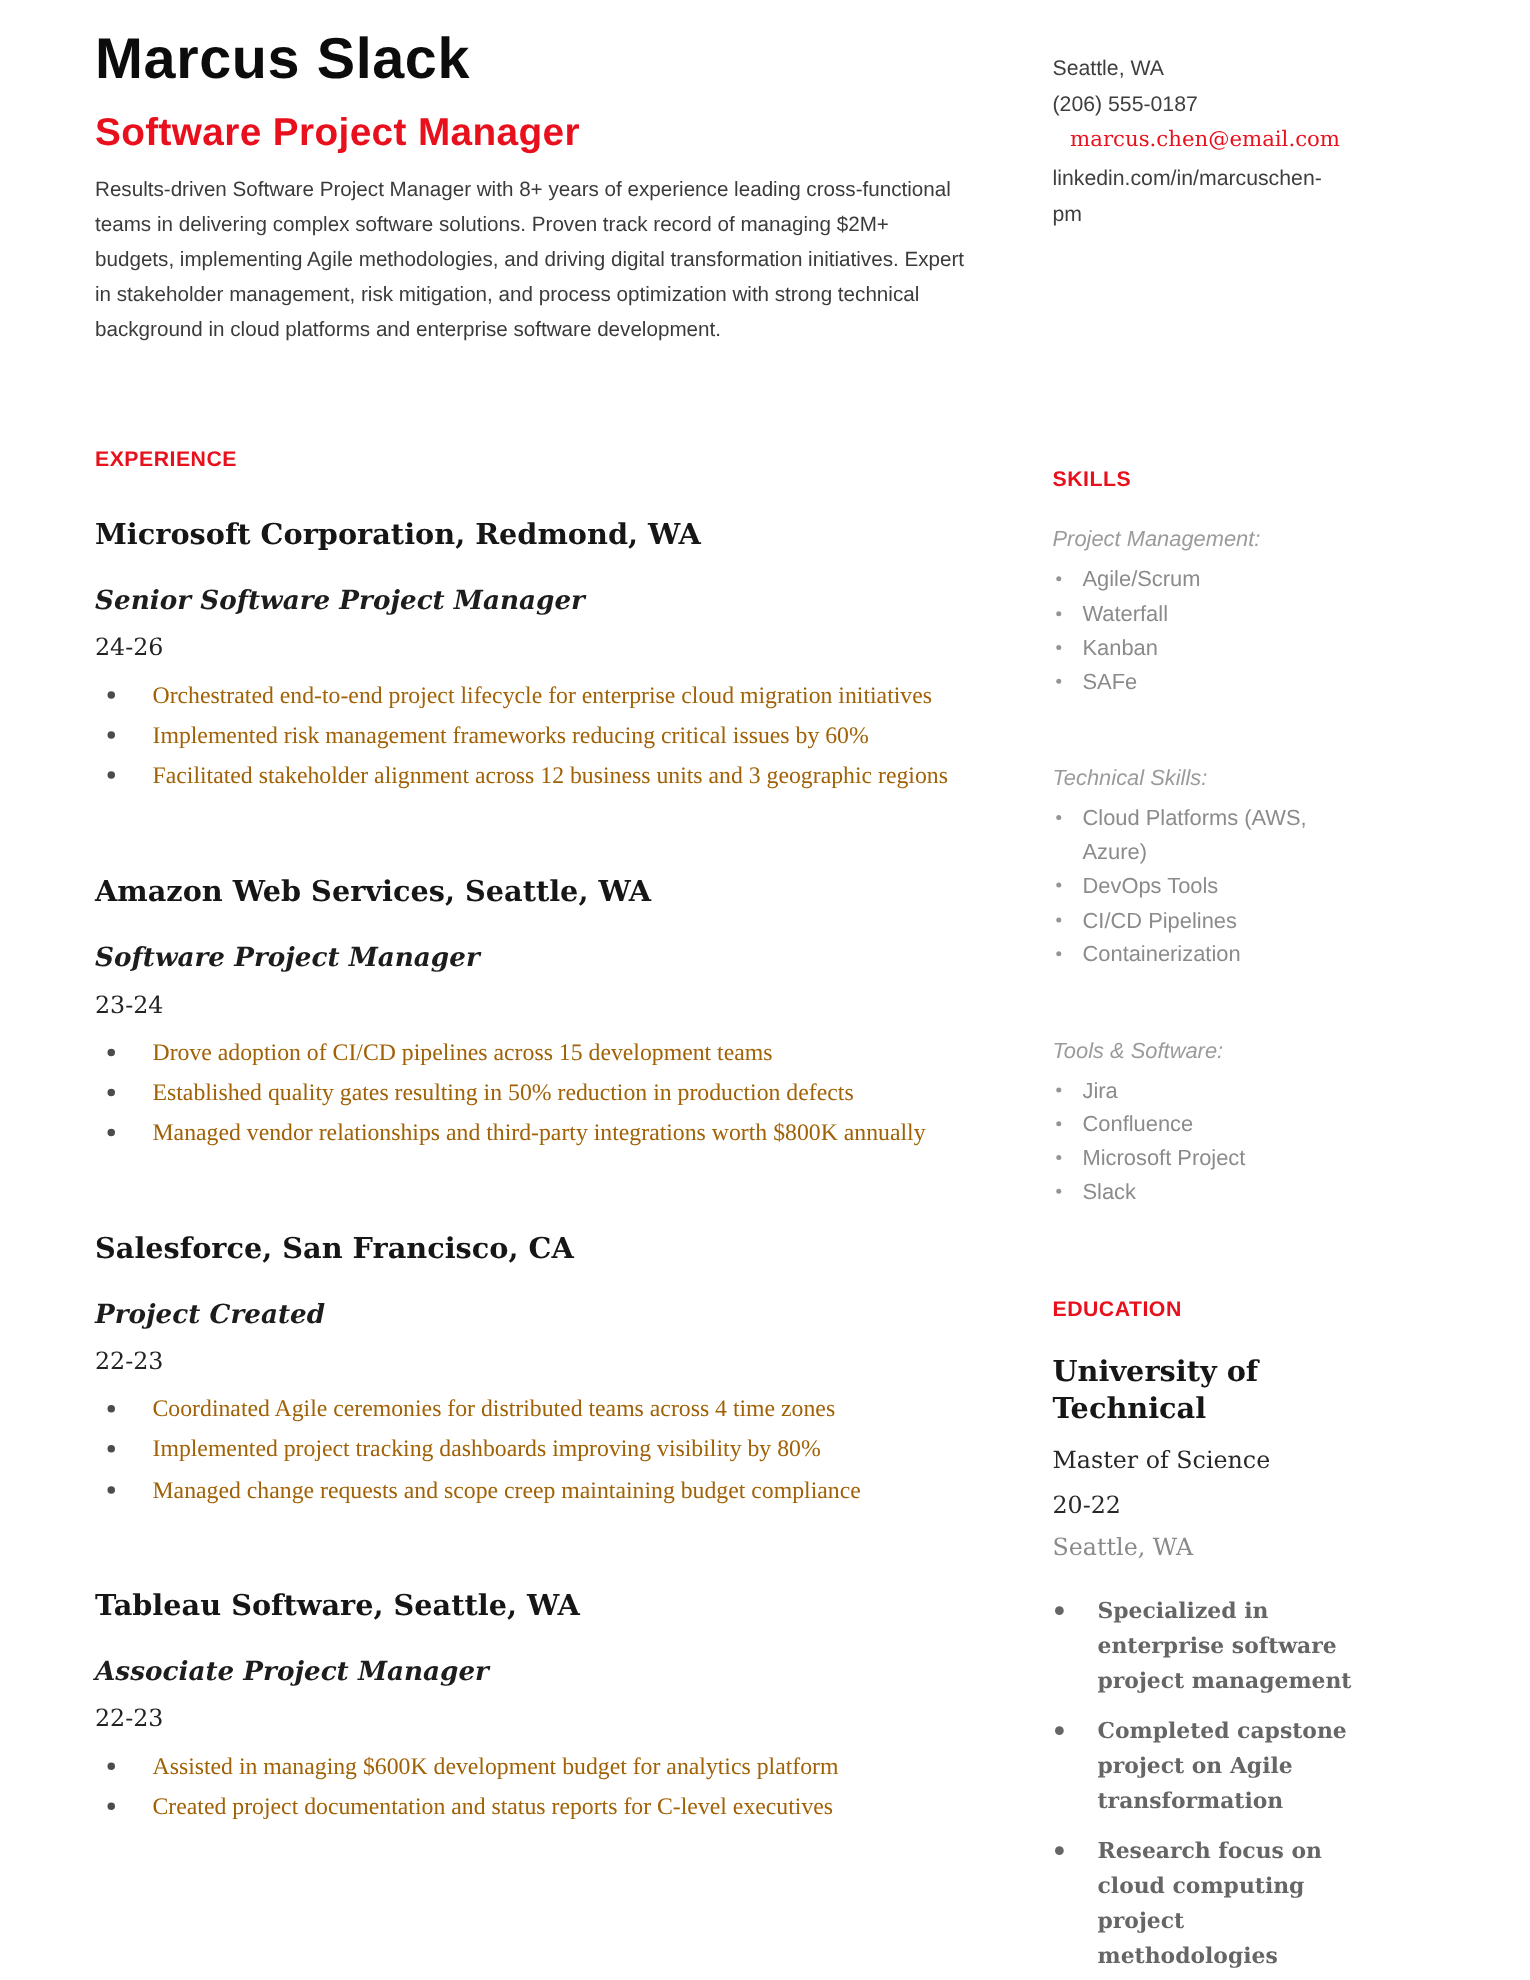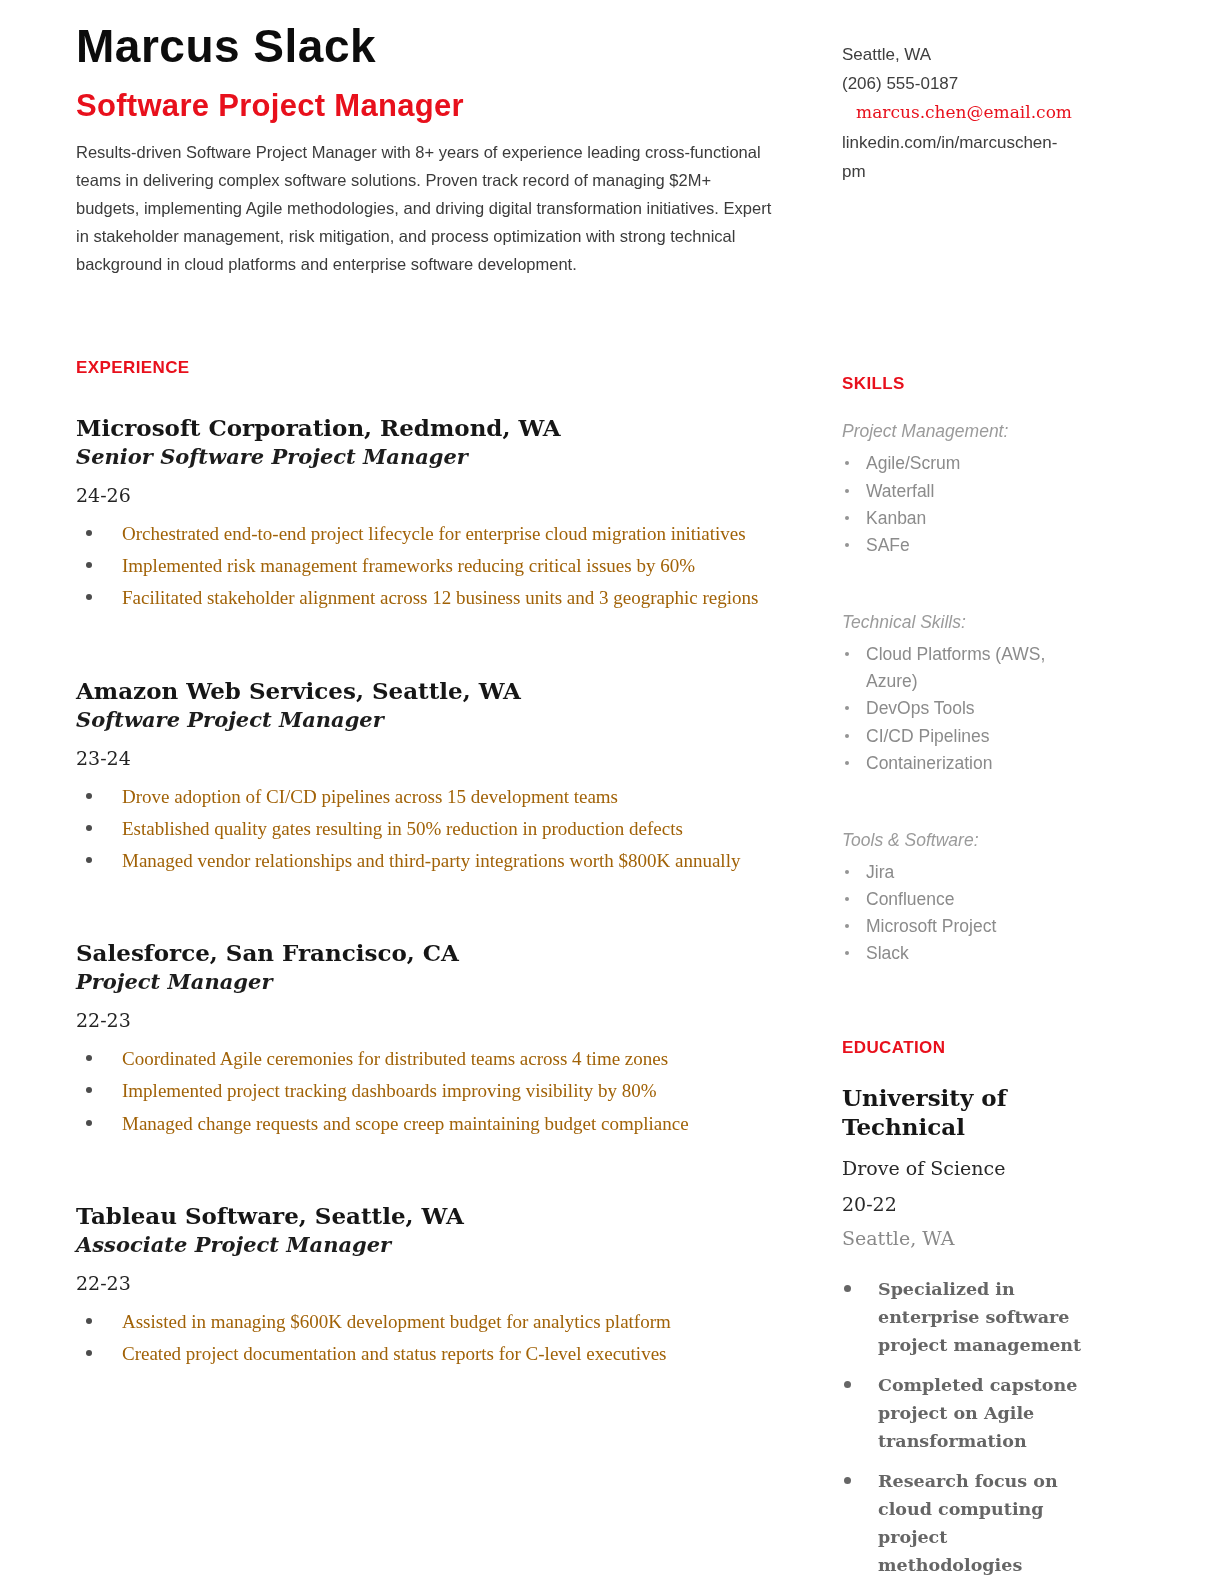--- a/index.html
+++ b/index.html
@@ -35,21 +35,21 @@
   .experience-heading { margin-top:80px; }
 
   #jobs { margin-top:36px; }
   .job + .job { margin-top:62px; }
   .job-company {
     font-family:"DejaVu Serif", serif; font-size:23px; font-weight:700;
     color:#161616; line-height:1.25;
   }
   .job-role {
     font-family:"DejaVu Serif", serif; font-size:21px; font-weight:700;
-    font-style:italic; color:#1d1d1d; margin-top:1px;
+    font-style:italic; color:#1d1d1d; margin-top:24px;
   }
   .job-dates {
     font-family:"DejaVu Serif", serif; font-size:19px; color:#232323;
     margin-top:15px;
   }
   .job-bullets { list-style:none; margin-top:12px; }
   .job-bullets li {
     display:flex; font-family:Liberation Serif, serif; font-size:19px;
     color:#a16207; line-height:1.7;
   }
@@ -158,21 +158,21 @@
             </li>
             <li>
               <span class="dot"></span>
               <span class="txt">Managed vendor relationships and third-party integrations worth $800K annually</span>
             </li>
           </ul>
   </div>
 
   <div class="job">
     <div class="job-company">Salesforce, San Francisco, CA</div>
-    <div class="job-role">Project Manager</div>
+    <div class="job-role">Project Created</div>
     <div class="job-dates">22-23</div>
     <ul class="job-bullets">
             <li>
               <span class="dot"></span>
               <span class="txt">Coordinated Agile ceremonies for distributed teams across 4 time zones</span>
             </li>
             <li>
               <span class="dot"></span>
               <span class="txt">Implemented project tracking dashboards improving visibility by 80%</span>
             </li>
@@ -274,21 +274,21 @@
               <span class="dot"></span>
               <span class="txt">Slack</span>
             </li>
           </ul>
   </div>
 </div>
 
     <div class="section-heading education-heading">EDUCATION</div>
     <div class="edu">
       <div class="edu-school">University of Technical</div>
-      <div class="edu-degree">Drove of Science</div>
+      <div class="edu-degree">Master of Science</div>
       <div class="edu-dates">20-22</div>
       <div class="edu-location">Seattle, WA</div>
       <ul class="edu-bullets" id="edu-bullets">
           <li>
             <span class="dot"></span>
             <span class="txt">Specialized in enterprise software project management</span>
           </li>
           <li>
             <span class="dot"></span>
             <span class="txt">Completed capstone project on Agile transformation</span>

